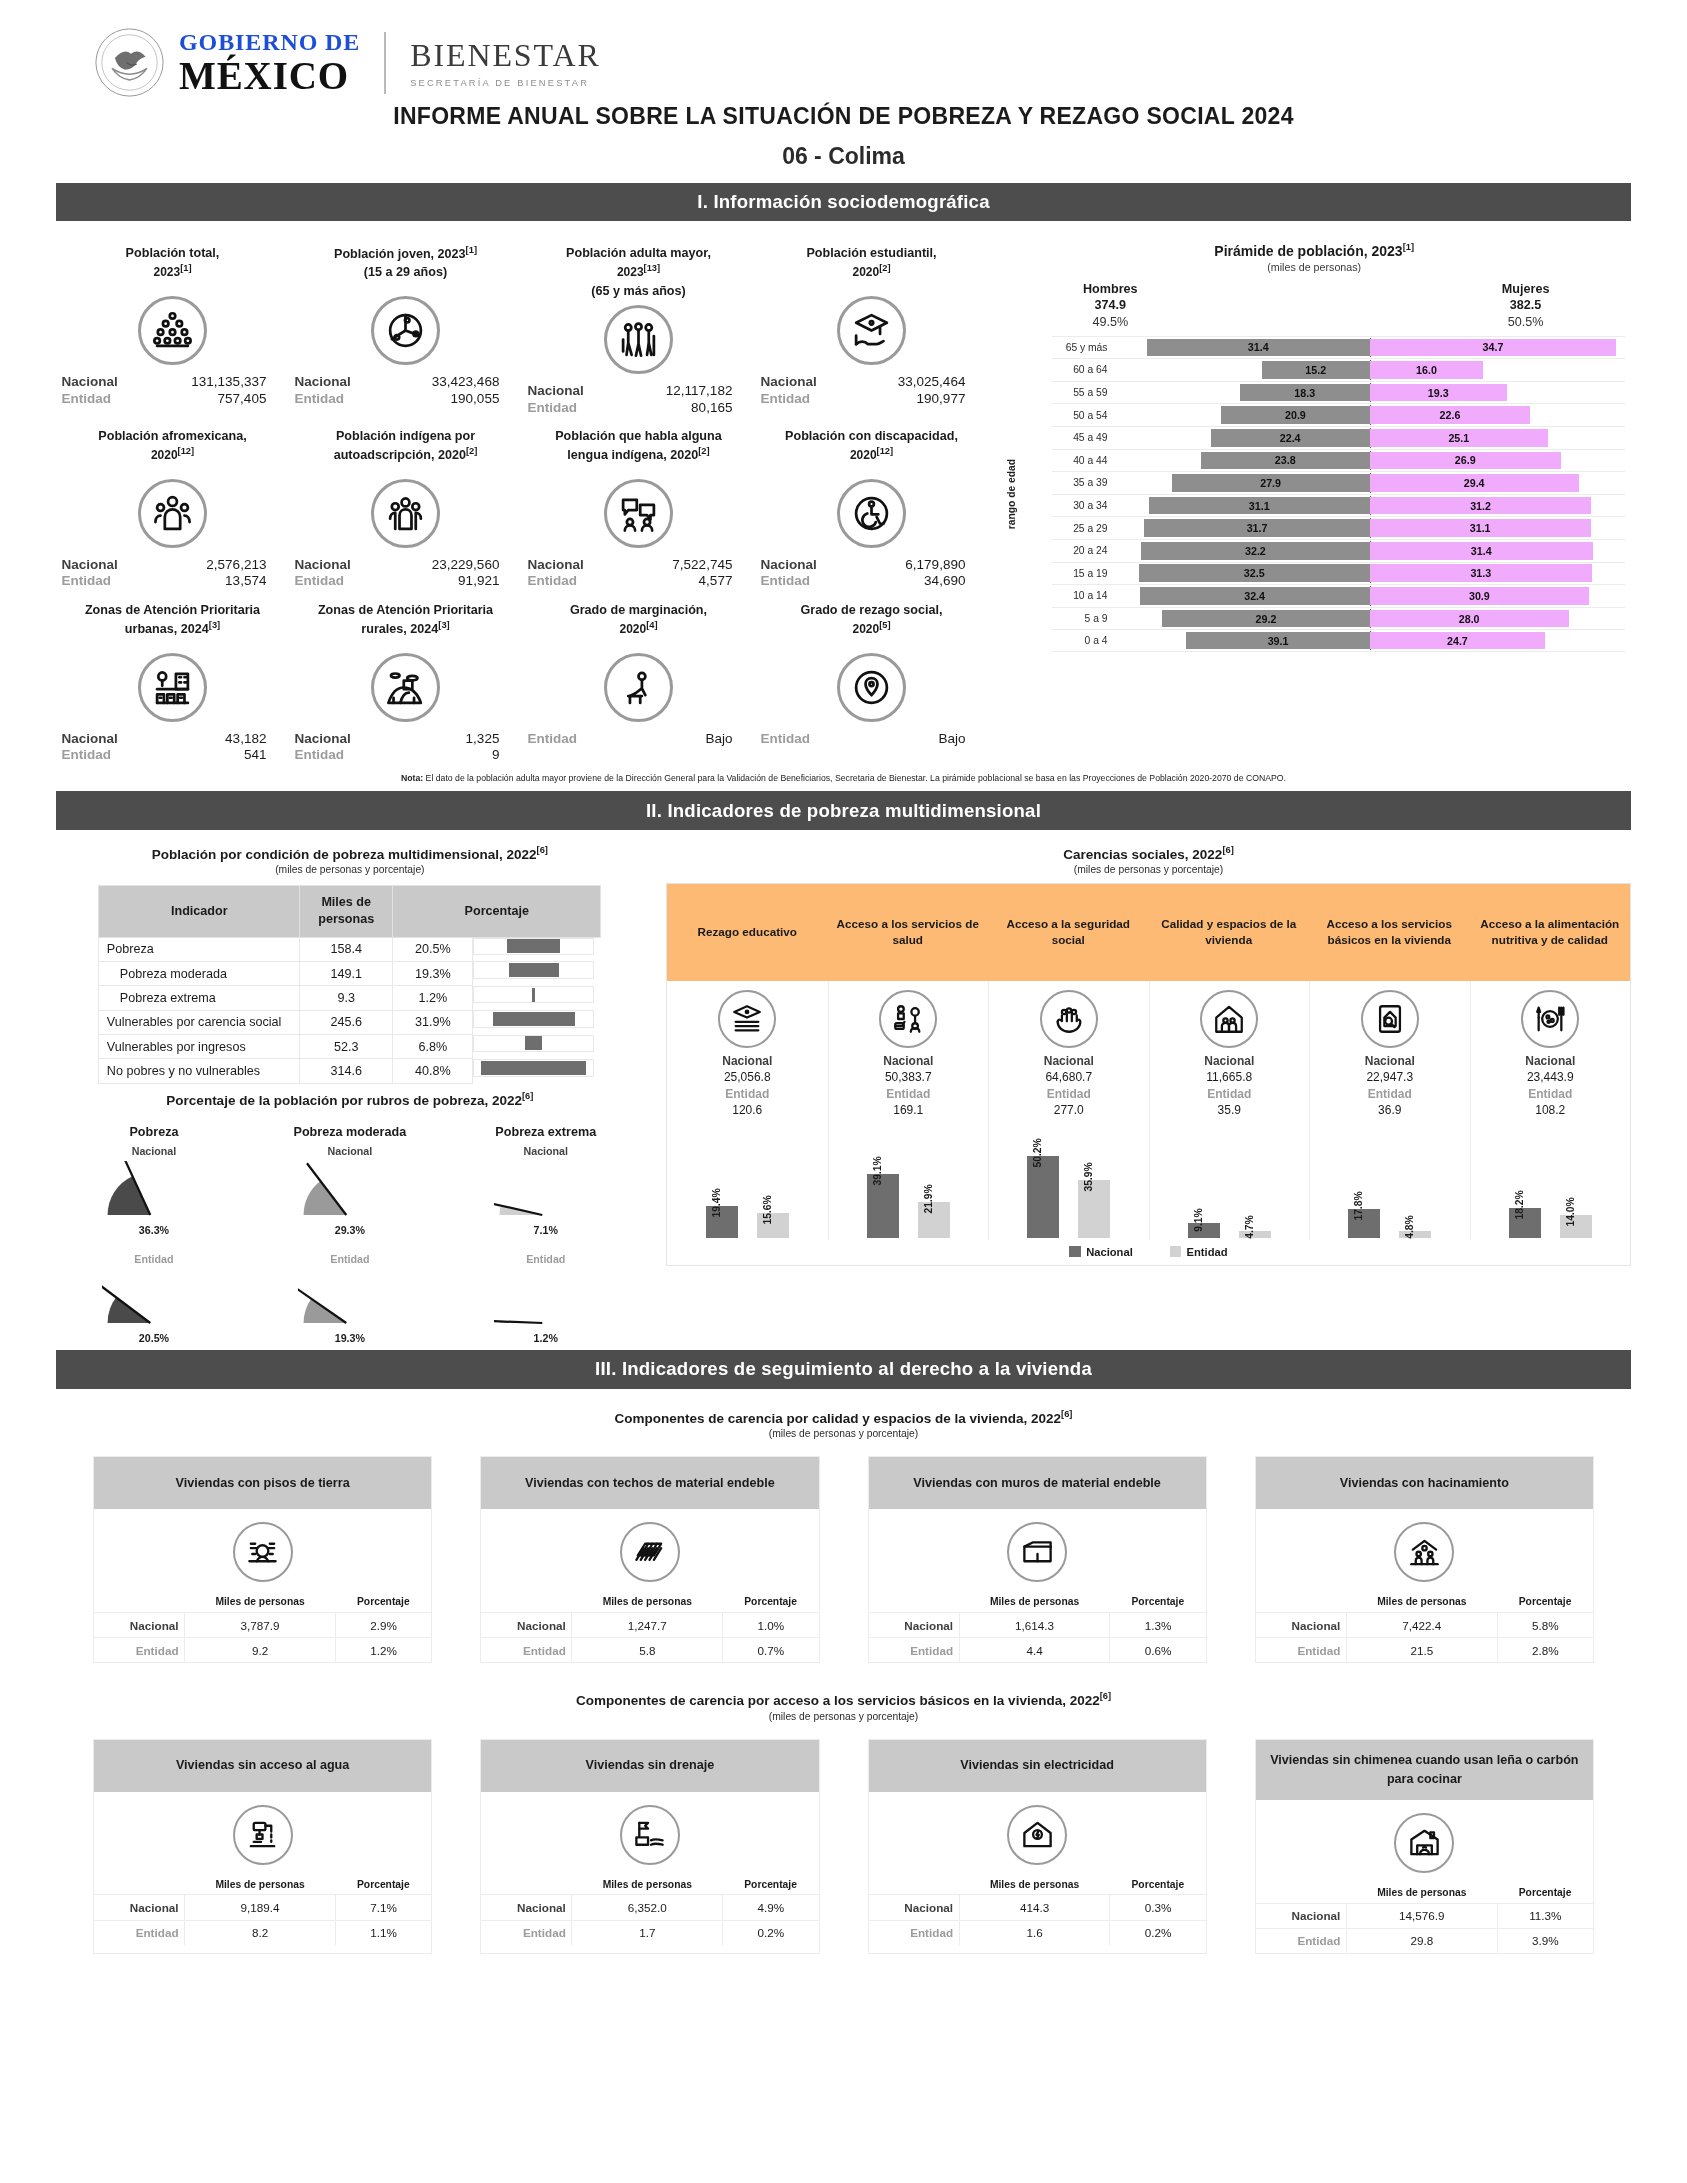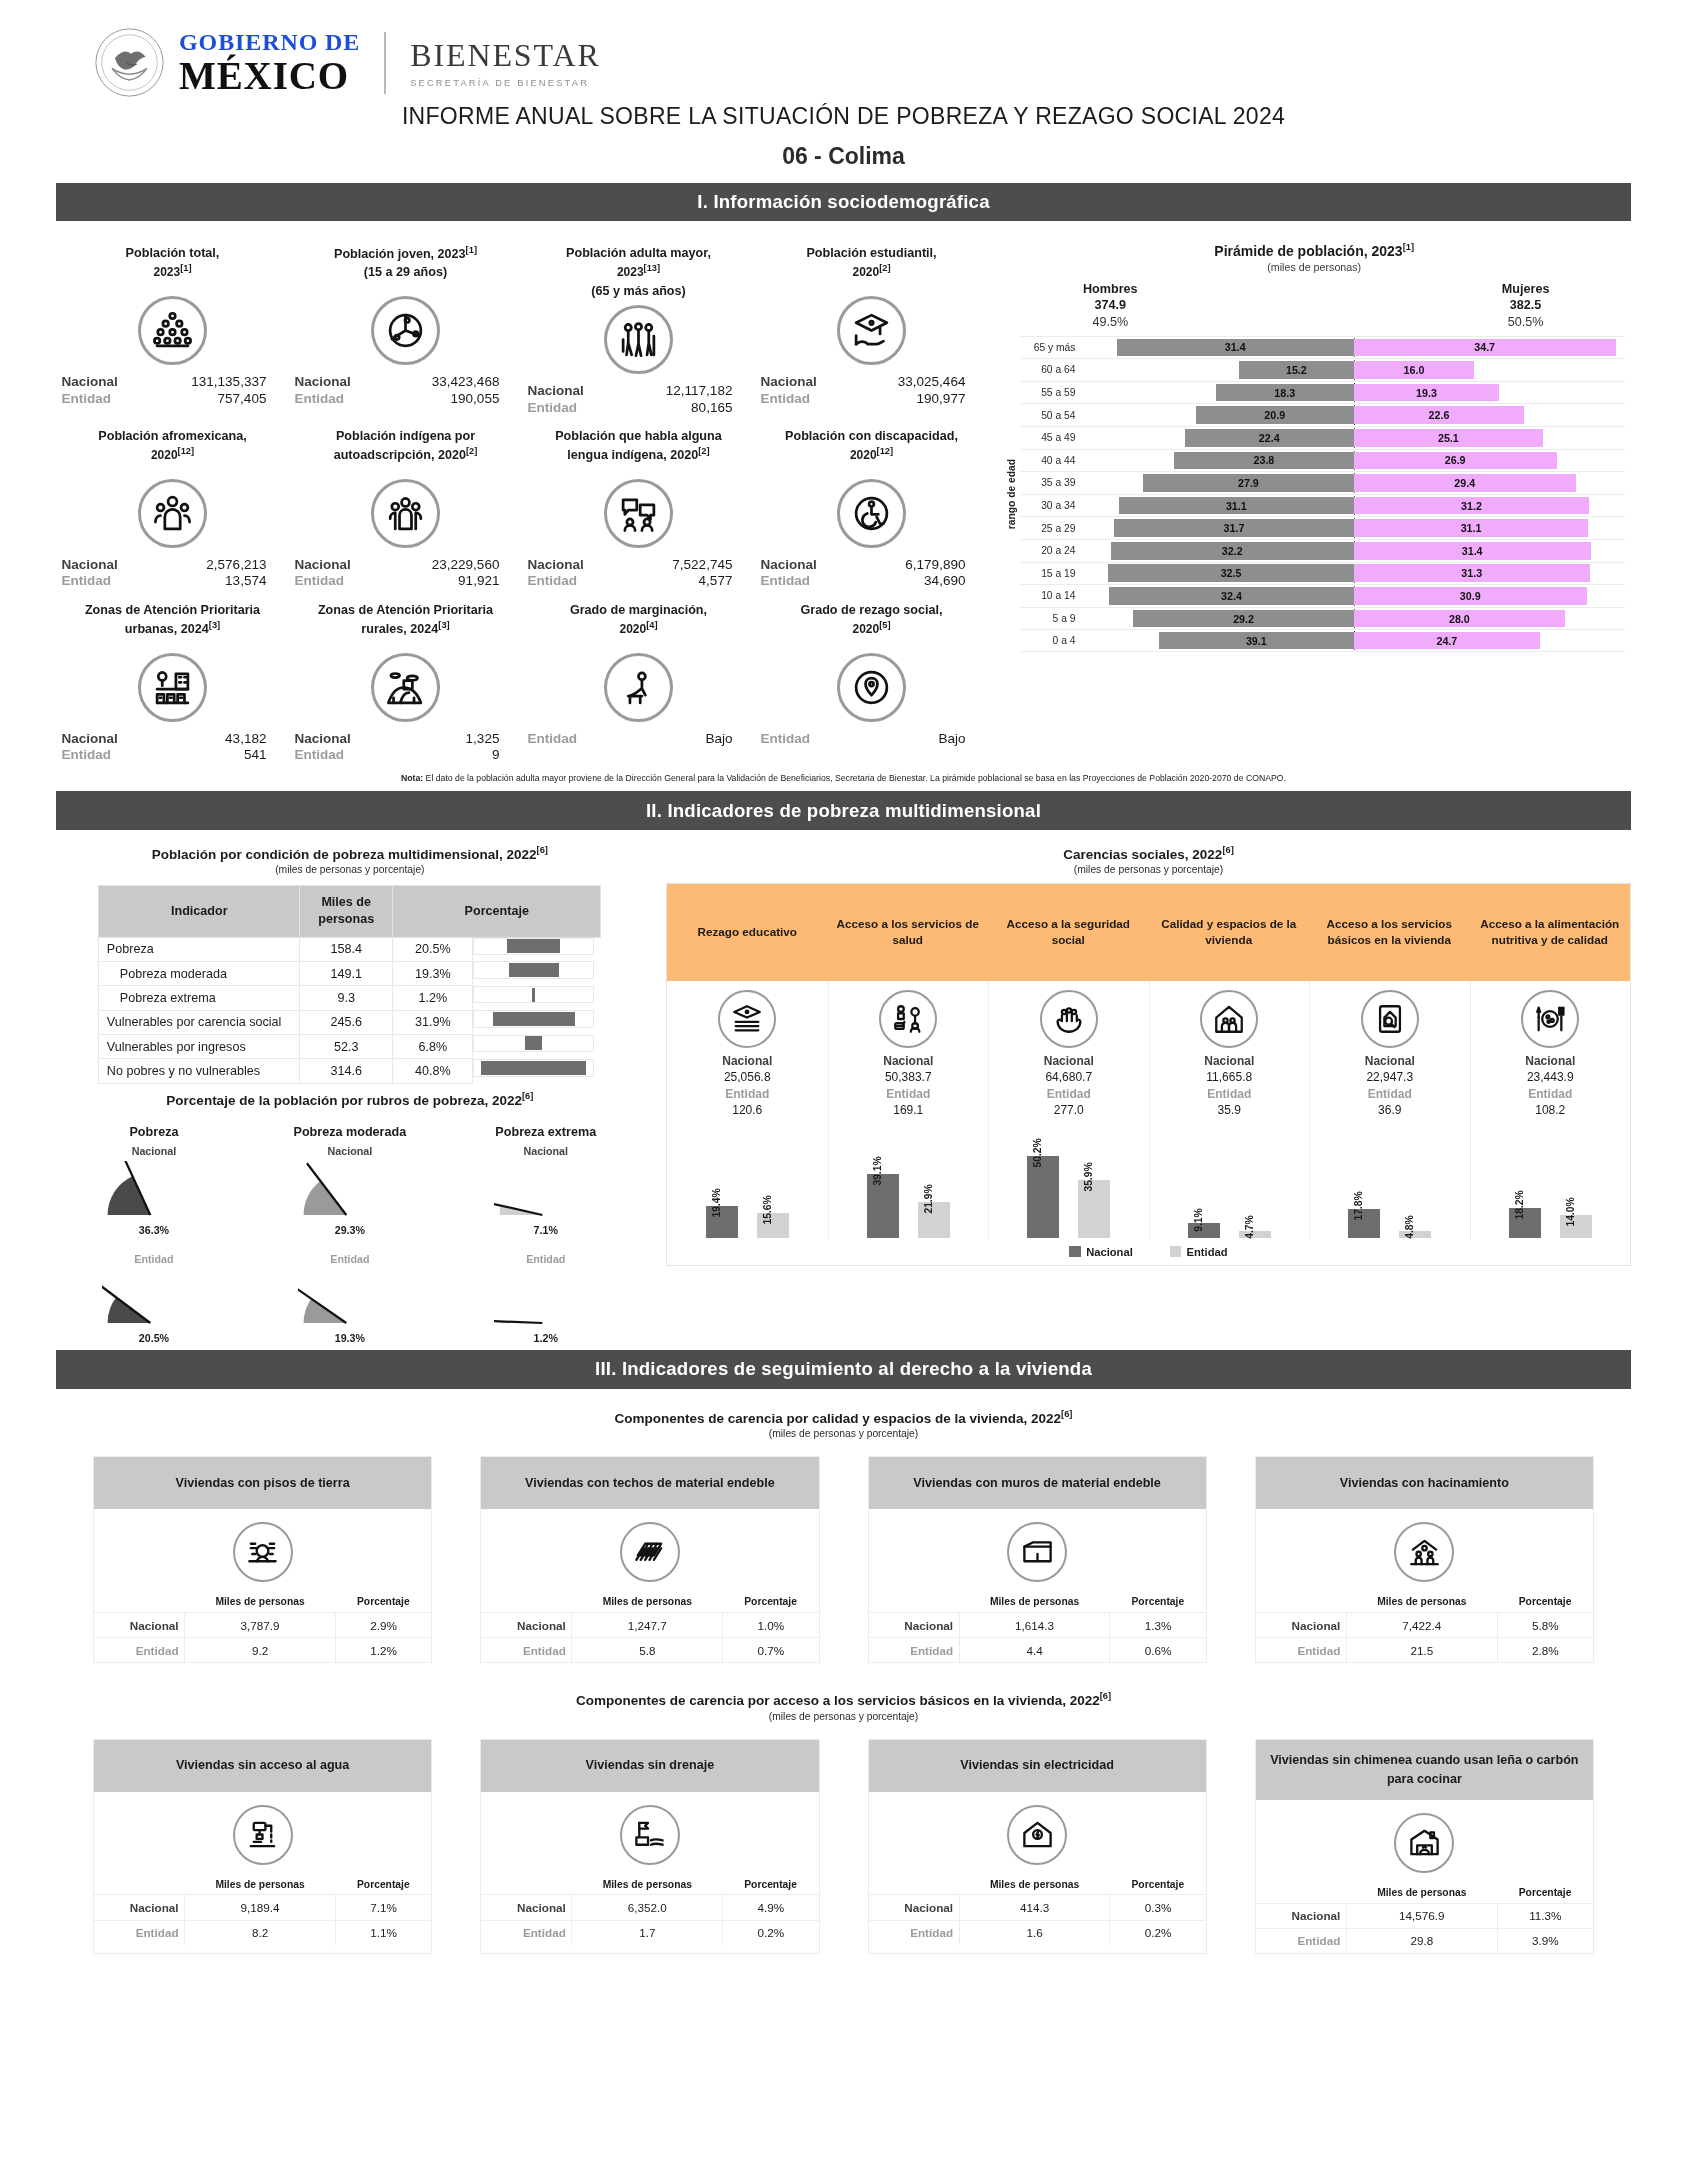--- a/index.html
+++ b/index.html
@@ -17,21 +17,21 @@
   
   .hdr { display:flex; align-items:center; padding:26px 37px 0 37px; }
   .eagle { width:73px; height:73px; flex:0 0 73px; }
   .gobmx { margin-left:13px; line-height:1; }
   .gobmx .l1 { font-family:"Liberation Serif", serif; font-weight:bold; font-size:24px; letter-spacing:0.9px; color:#1d4ed8;}
   .gobmx .l2 { font-family:"Liberation Serif", serif; font-weight:bold; font-size:39px; letter-spacing:0.9px; color:#111; margin-top:1.9px;}
   .vsep { width:1.9px; background:#b9b9b9; height:62px; margin:0 24px; }
   .bien .b1 { font-family:"Liberation Serif", serif; font-size:32px; letter-spacing:1.9px; color:#3a3a3a; }
   .bien .b2 { font-size:9.3px; letter-spacing:2.2px; color:#8d8d8d; margin-top:3.7px; }
 
-  .title-main { text-align:center; font-size:23px; font-weight:normal; letter-spacing:0.3px; margin:3.7px 0 0 0; color:#1b1b1b; }
+  .title-main { text-align:center; font-size:23px; font-weight:bold; letter-spacing:0.3px; margin:3.7px 0 0 0; color:#1b1b1b; }
   .title-sub  { text-align:center; font-size:23px; font-weight:bold; margin:13px 0 13px 0; color:#2b2b2b; }
 
   
   .banner {
     background:#4d4d4d; color:#fff; text-align:center;
     font-size:18.6px; font-weight:bold; padding:8.4px 0; letter-spacing:0.2px;
   }
 
   
   .sup { font-size:9.3px; vertical-align:super; }
@@ -53,21 +53,21 @@
 
   
   .pyr-wrap { flex:1; padding:7.5px 5.6px 0 15px; }
   .pyr-title { text-align:center; font-size:14px; font-weight:bold; }
   .pyr-units { text-align:center; font-size:10.7px; color:#3a3a3a; margin-top:2.8px; }
   .pyr-heads { display:flex; justify-content:space-between; margin:7.5px 76px 5.6px 80px; }
   .pyr-heads div { text-align:center; font-size:12.6px; line-height:1.3; }
   .pyr-heads .nm { font-weight:bold; }
   .pyr-heads .num { font-weight:bold; }
   .pyr-heads .pct { color:#333; font-weight:normal; }
-  .pyr-body { display:flex; }
+  .pyr-body { display:flex;gap:32px; }
   .pyr-ylab { writing-mode:vertical-rl; transform:rotate(180deg); font-size:10.3px; font-weight:bold;
               display:flex;align-items:center;justify-content:center; width:17px; color:#222; }
   .pyr-rows { flex:1; }
   .prow { display:flex; align-items:center; height:22.6px; border-top:0.9px solid #ececec; }
   .prow:last-child { border-bottom:0.9px solid #ececec; }
   .plab { width:62px; text-align:right; font-size:10.3px; padding-right:6.5px; color:#2b2b2b; }
   .pbars { flex:1; display:flex; position:relative; }
   .pbars:before { content:""; position:absolute; left:50%; top:-0.9px; bottom:-0.9px; width:0.9px; background:#555; }
   .pleft, .pright { width:50%; display:flex; align-items:center; }
   .pleft { justify-content:flex-end; }

